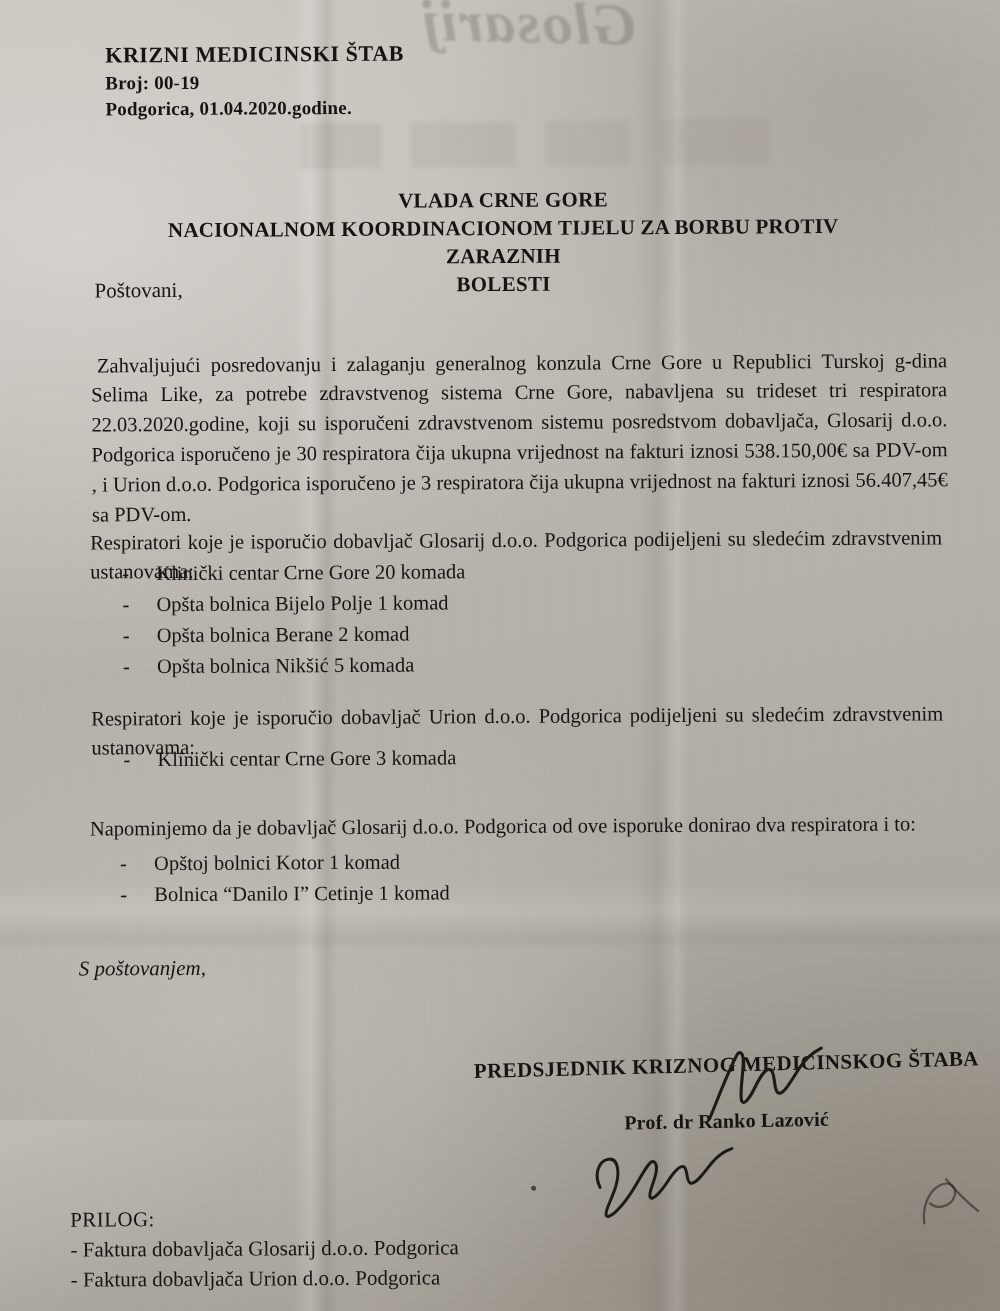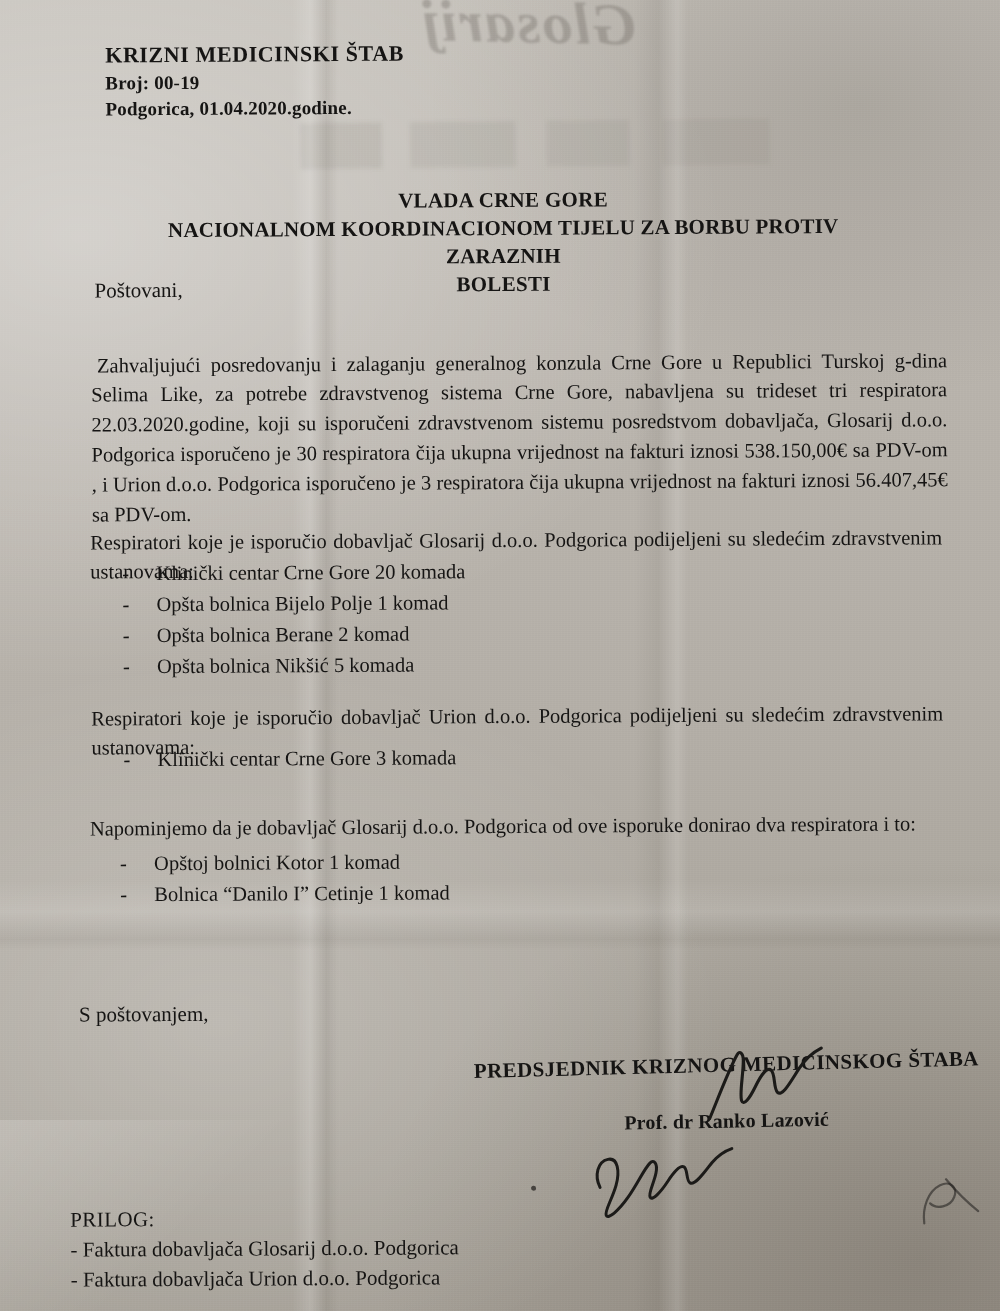--- a/index.html
+++ b/index.html
@@ -167,22 +167,23 @@
     left: 22px;
     top: 0;
   }
   .list-glosarij { left: 100px; top: 556px; }
   .list-urion    { left: 100px; top: 742px; }
   .list-donation { left: 96px;  top: 846px; }
 
   .closing {
     position: absolute;
     left: 76px;
-    top: 1000px;
-    font-size: 21px;
+    top: 954px;
+    font-size: 21px;
+    font-style: italic;
   }
 
   .signblock {
     position: absolute;
     left: 468px;
     top: 1054px;
     width: 510px;
     text-align: center;
   }
   .signblock .sign-title {

